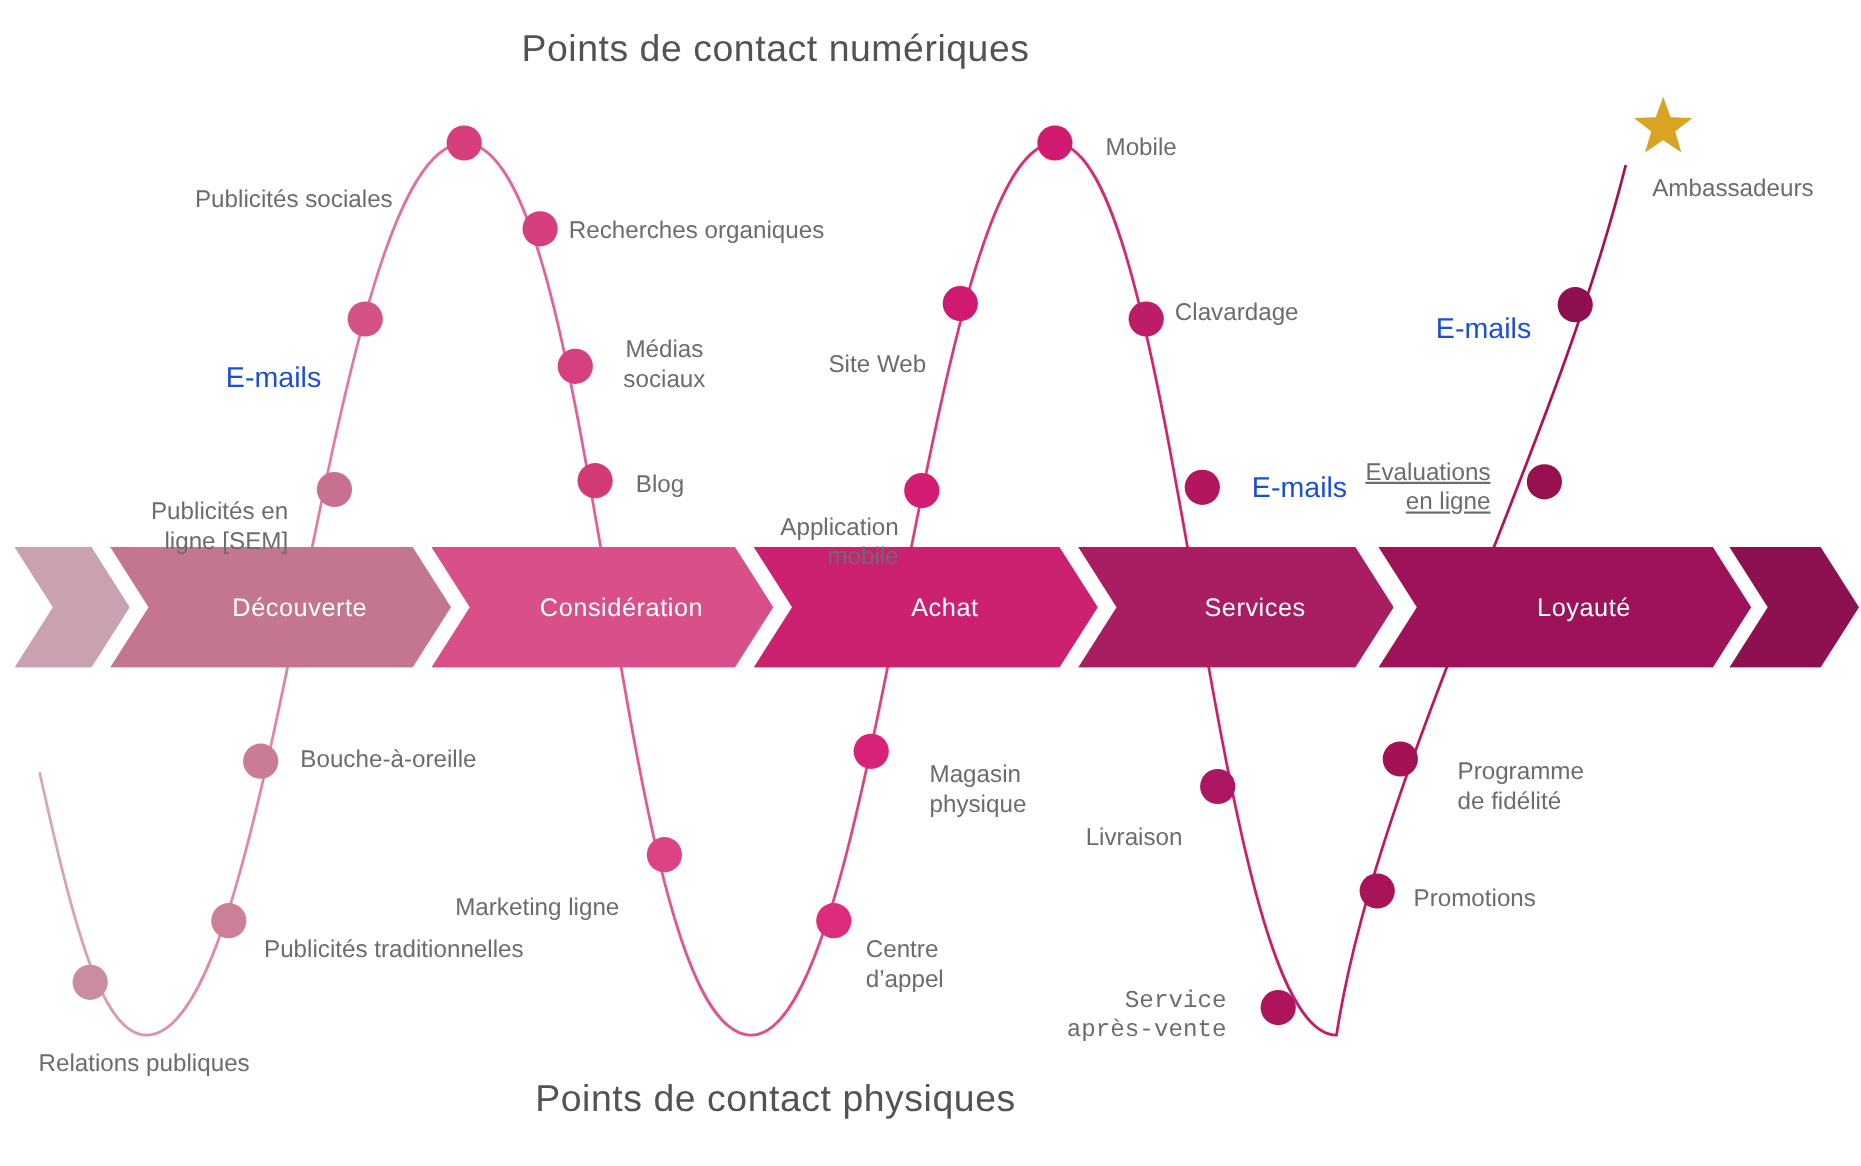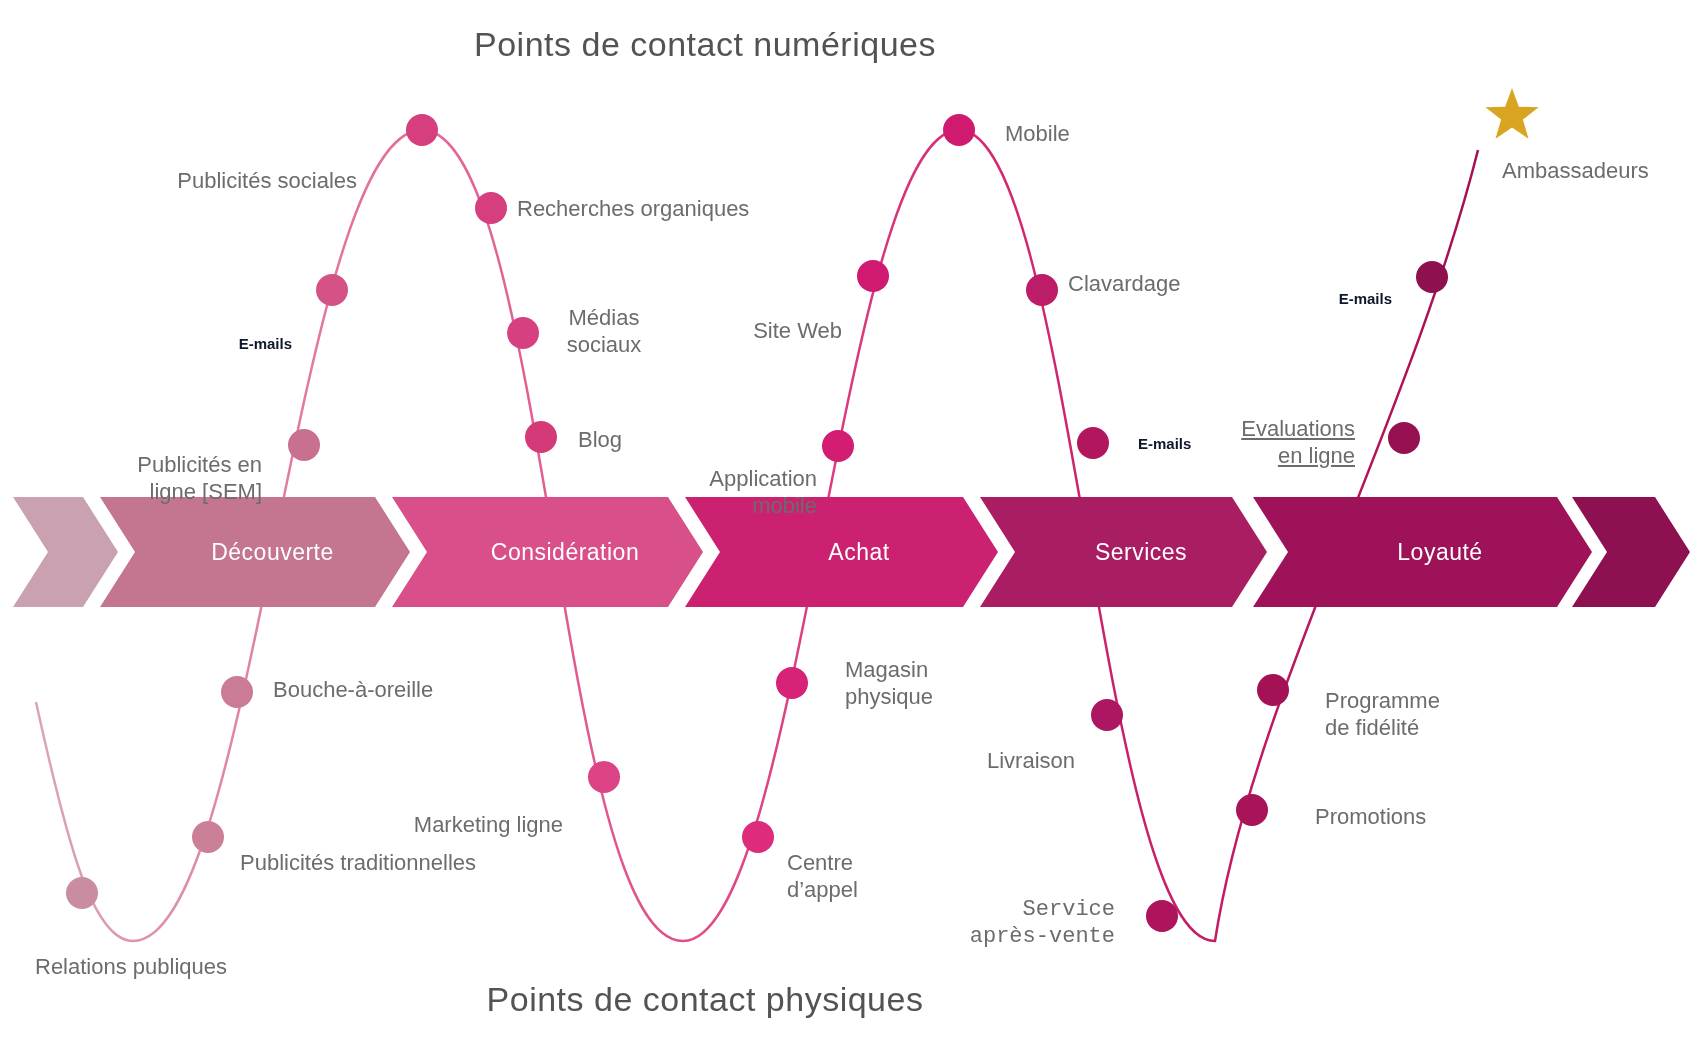--- a/index.html
+++ b/index.html
@@ -13,21 +13,21 @@
   }
   .layer{position:absolute;left:0;top:0;pointer-events:none;}
   #band .segment{position:absolute;display:flex;align-items:center;justify-content:center;}
   #band .segment span{
     color:#ffffff;font-size:23px;letter-spacing:.5px;white-space:nowrap;
   }
   .tp-label{
     position:absolute;color:#6b6c6f;font-size:22px;line-height:27px;
     white-space:pre-line;
   }
-  .tp-label.em{color:#0f172a;font-weight:bold;font-size:15px;}
+  .tp-label.em{color:#1d4ed8;font-weight:normal;font-size:26px;}
   .tp-label.anchor-right{text-align:right;margin-top:47px;}
   .tp-label.anchor-center{text-align:center;}
 </style>
 </head>
 <body>
 
 <div class="canvas">
   <div class="title" style="left:705px;top:25px;">Points de contact numériques</div>
 
   <svg id="svg-back" class="layer" width="1692" height="1060">
@@ -109,24 +109,24 @@
       <div class="tp-label anchor-right" style="left: 1355px; top: 381px; transform: translateX(-100%) translateY(-13px); text-decoration: underline;">Evaluations
 en ligne</div>
       <div class="tp-label anchor-right em" style="left: 1392px; top: 251px; transform: translateX(-100%) translateY(-13px);">E-mails</div>
       <div class="tp-label anchor-left" style="left: 1502px; top: 170px; transform: translateY(-13px);">Ambassadeurs</div>
       <div class="tp-label anchor-left" style="left: 35px; top: 966px; transform: translateY(-13px);">Relations publiques</div>
       <div class="tp-label anchor-left" style="left: 240px; top: 862px; transform: translateY(-13px);">Publicités traditionnelles</div>
       <div class="tp-label anchor-left" style="left: 273px; top: 689px; transform: translateY(-13px);">Bouche-à-oreille</div>
       <div class="tp-label anchor-right" style="left: 563px; top: 777px; transform: translateX(-100%) translateY(-13px);">Marketing ligne</div>
       <div class="tp-label anchor-left" style="left: 787px; top: 862px; transform: translateY(-13px);">Centre
 d’appel</div>
-      <div class="tp-label anchor-left" style="left: 845px; top: 669px; transform: translateY(-13px);">Magasin
+      <div class="tp-label anchor-left" style="left: 845px; top: 703px; transform: translateY(-13px);">Magasin
 physique</div>
       <div class="tp-label anchor-right" style="left: 1075px; top: 713px; transform: translateX(-100%) translateY(-13px);">Livraison</div>
       <div class="tp-label anchor-right" style="left: 1115px; top: 862px; transform: translateX(-100%) translateY(-13px); font-family: Liberation Mono, monospace;">Service
 après-vente</div>
-      <div class="tp-label anchor-left" style="left: 1285px; top: 816px; transform: translateY(-13px); margin-left: 30px;">Promotions</div>
+      <div class="tp-label anchor-left" style="left: 1285px; top: 816px; transform: translateY(-13px);">Promotions</div>
       <div class="tp-label anchor-left" style="left: 1325px; top: 700px; transform: translateY(-13px);">Programme
 de fidélité</div>
     </div>
 
   <div class="title" style="left:705px;top:980px;">Points de contact physiques</div>
 </div>
 
 </body></html>

